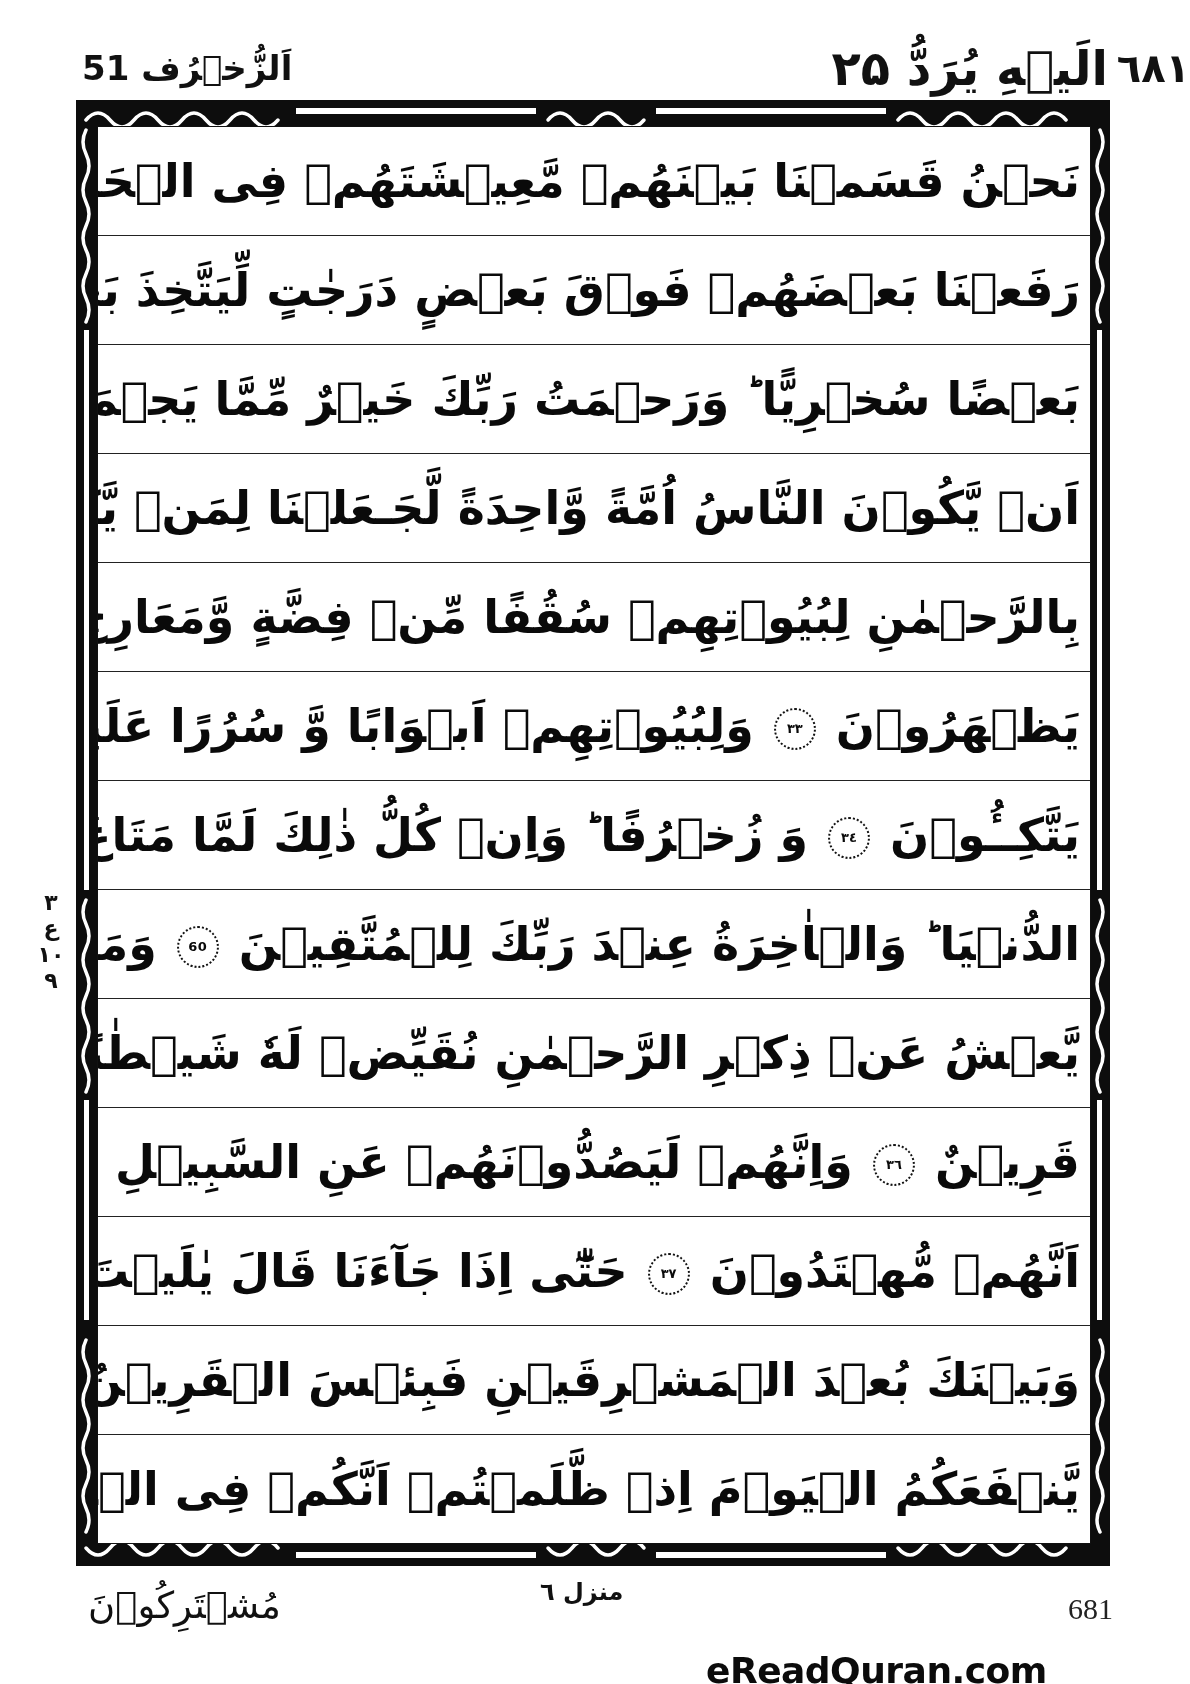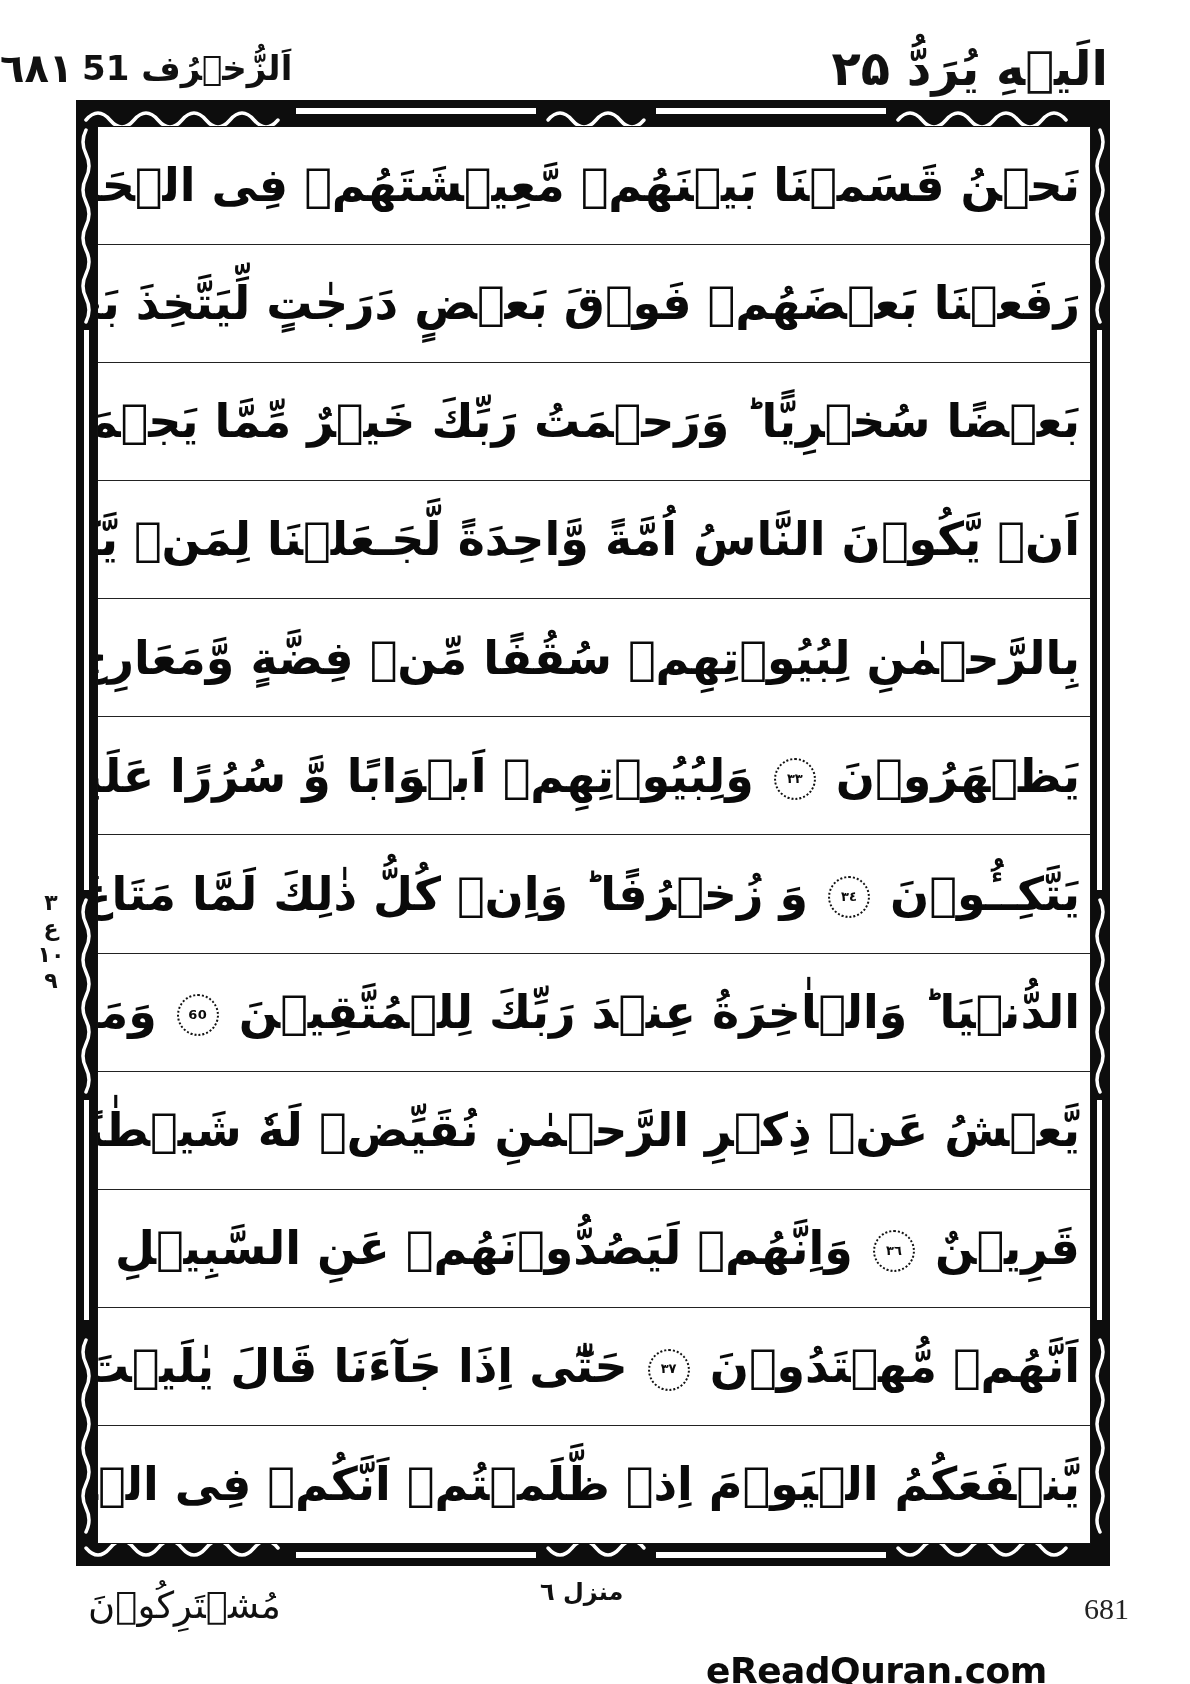--- a/index.html
+++ b/index.html
@@ -2,21 +2,21 @@
 <html><head>
 <meta charset="utf-8">
 <style>
   html, body { margin:0; padding:0; background:#ffffff; }
   body { width:1190px; height:1684px; position:relative; overflow:hidden;
          font-family:"DejaVu Sans", sans-serif; color:#111; }
 
   .hdr { position:absolute; top:40px; height:56px; font-family:"DejaVu Sans", sans-serif;
          font-weight:bold; color:#111; direction:rtl; white-space:nowrap; line-height:56px; }
   .hdr-right { right:82px; font-size:48px; }
-  .hdr-center { left:0; right:0; text-align:left; font-size:40px; }
+  .hdr-center { left:0; right:0; text-align:right; font-size:40px; }
   .hdr-left { left:82px; font-size:34px; }
 
   
   .frame-outer { position:absolute; left:76px; top:100px; width:1034px; height:1466px;
                  background:#0d0d0d; box-sizing:border-box; }
   .frame-ornament { position:absolute; inset:0; }
   .frame-inner { position:absolute; left:97px; top:126px; width:994px; height:1418px;
                  background:#ffffff; border:1.5px solid #111; box-sizing:border-box; }
 
   .rows { position:absolute; left:0; top:0; right:0; bottom:0; display:flex; flex-direction:column; }
@@ -34,21 +34,21 @@
   .margin-marker { position:absolute; left:36px; top:890px; width:30px; text-align:center;
                    font-weight:bold; font-size:22px; line-height:26px; color:#111; }
 
   .footer-left { position:absolute; left:88px; top:1584px; font-size:37px; font-weight:normal;
                  direction:rtl; }
   .footer-center { position:absolute; left:540px; top:1578px; font-size:24px; font-weight:bold;
                    direction:rtl; }
   .footer-brand { position:absolute; left:706px; top:1650px; font-family:"DejaVu Sans", sans-serif;
                   font-weight:bold; font-size:36px; color:#0b0b0b; letter-spacing:-0.5px; }
   .footer-page { position:absolute; left:1068px; top:1592px; font-family:"Liberation Serif", serif;
-                 font-size:30px; color:#222;margin-left:16px; }
+                 font-size:30px; color:#222; }
 </style>
 </head>
 <body>
 
 <div class="hdr hdr-right">الَيۡهِ يُرَدُّ ۲۵</div>
 <div class="hdr hdr-center">٦٨١</div>
 <div class="hdr hdr-left">اَلزُّخۡرُف 51</div>
 
 <div class="frame-outer">
   <svg class="frame-ornament" width="1034" height="1466" viewBox="0 0 1034 1466">
@@ -111,20 +111,23 @@
     <div class="row">
         <div class="verse-line"><span>يَّعۡشُ عَنۡ ذِكۡرِ الرَّحۡمٰنِ نُقَيِّضۡ لَهٗ شَيۡطٰنًا فَهُوَ لَهٗ</span></div>
       </div>
     <div class="row">
         <div class="verse-line"><span>قَرِيۡنٌ</span> <span class="ayah-marker">٣٦</span> <span>وَاِنَّهُمۡ لَيَصُدُّوۡنَهُمۡ عَنِ السَّبِيۡلِ وَيَحۡسَبُوۡنَ</span></div>
       </div>
     <div class="row">
         <div class="verse-line"><span>اَنَّهُمۡ مُّهۡتَدُوۡنَ</span> <span class="ayah-marker">٣٧</span> <span>حَتّٰٓى اِذَا جَآءَنَا قَالَ يٰلَيۡتَ بَيۡنِىۡ</span></div>
       </div>
     <div class="row">
+        <div class="verse-line"><span>وَبَيۡنَكَ بُعۡدَ الۡمَشۡرِقَيۡنِ فَبِئۡسَ الۡقَرِيۡنُ</span>  </div>
+      </div>
+    <div class="row">
         <div class="verse-line"><span>يَّنۡفَعَكُمُ الۡيَوۡمَ اِذۡ ظَّلَمۡتُمۡ اَنَّكُمۡ فِى الۡعَذَابِ</span></div>
       </div>
   </div>
 </div>
 
 <div class="margin-marker">
   <div>٣</div>
   <div>ع</div>
   <div>١٠</div>
   <div>٩</div>

